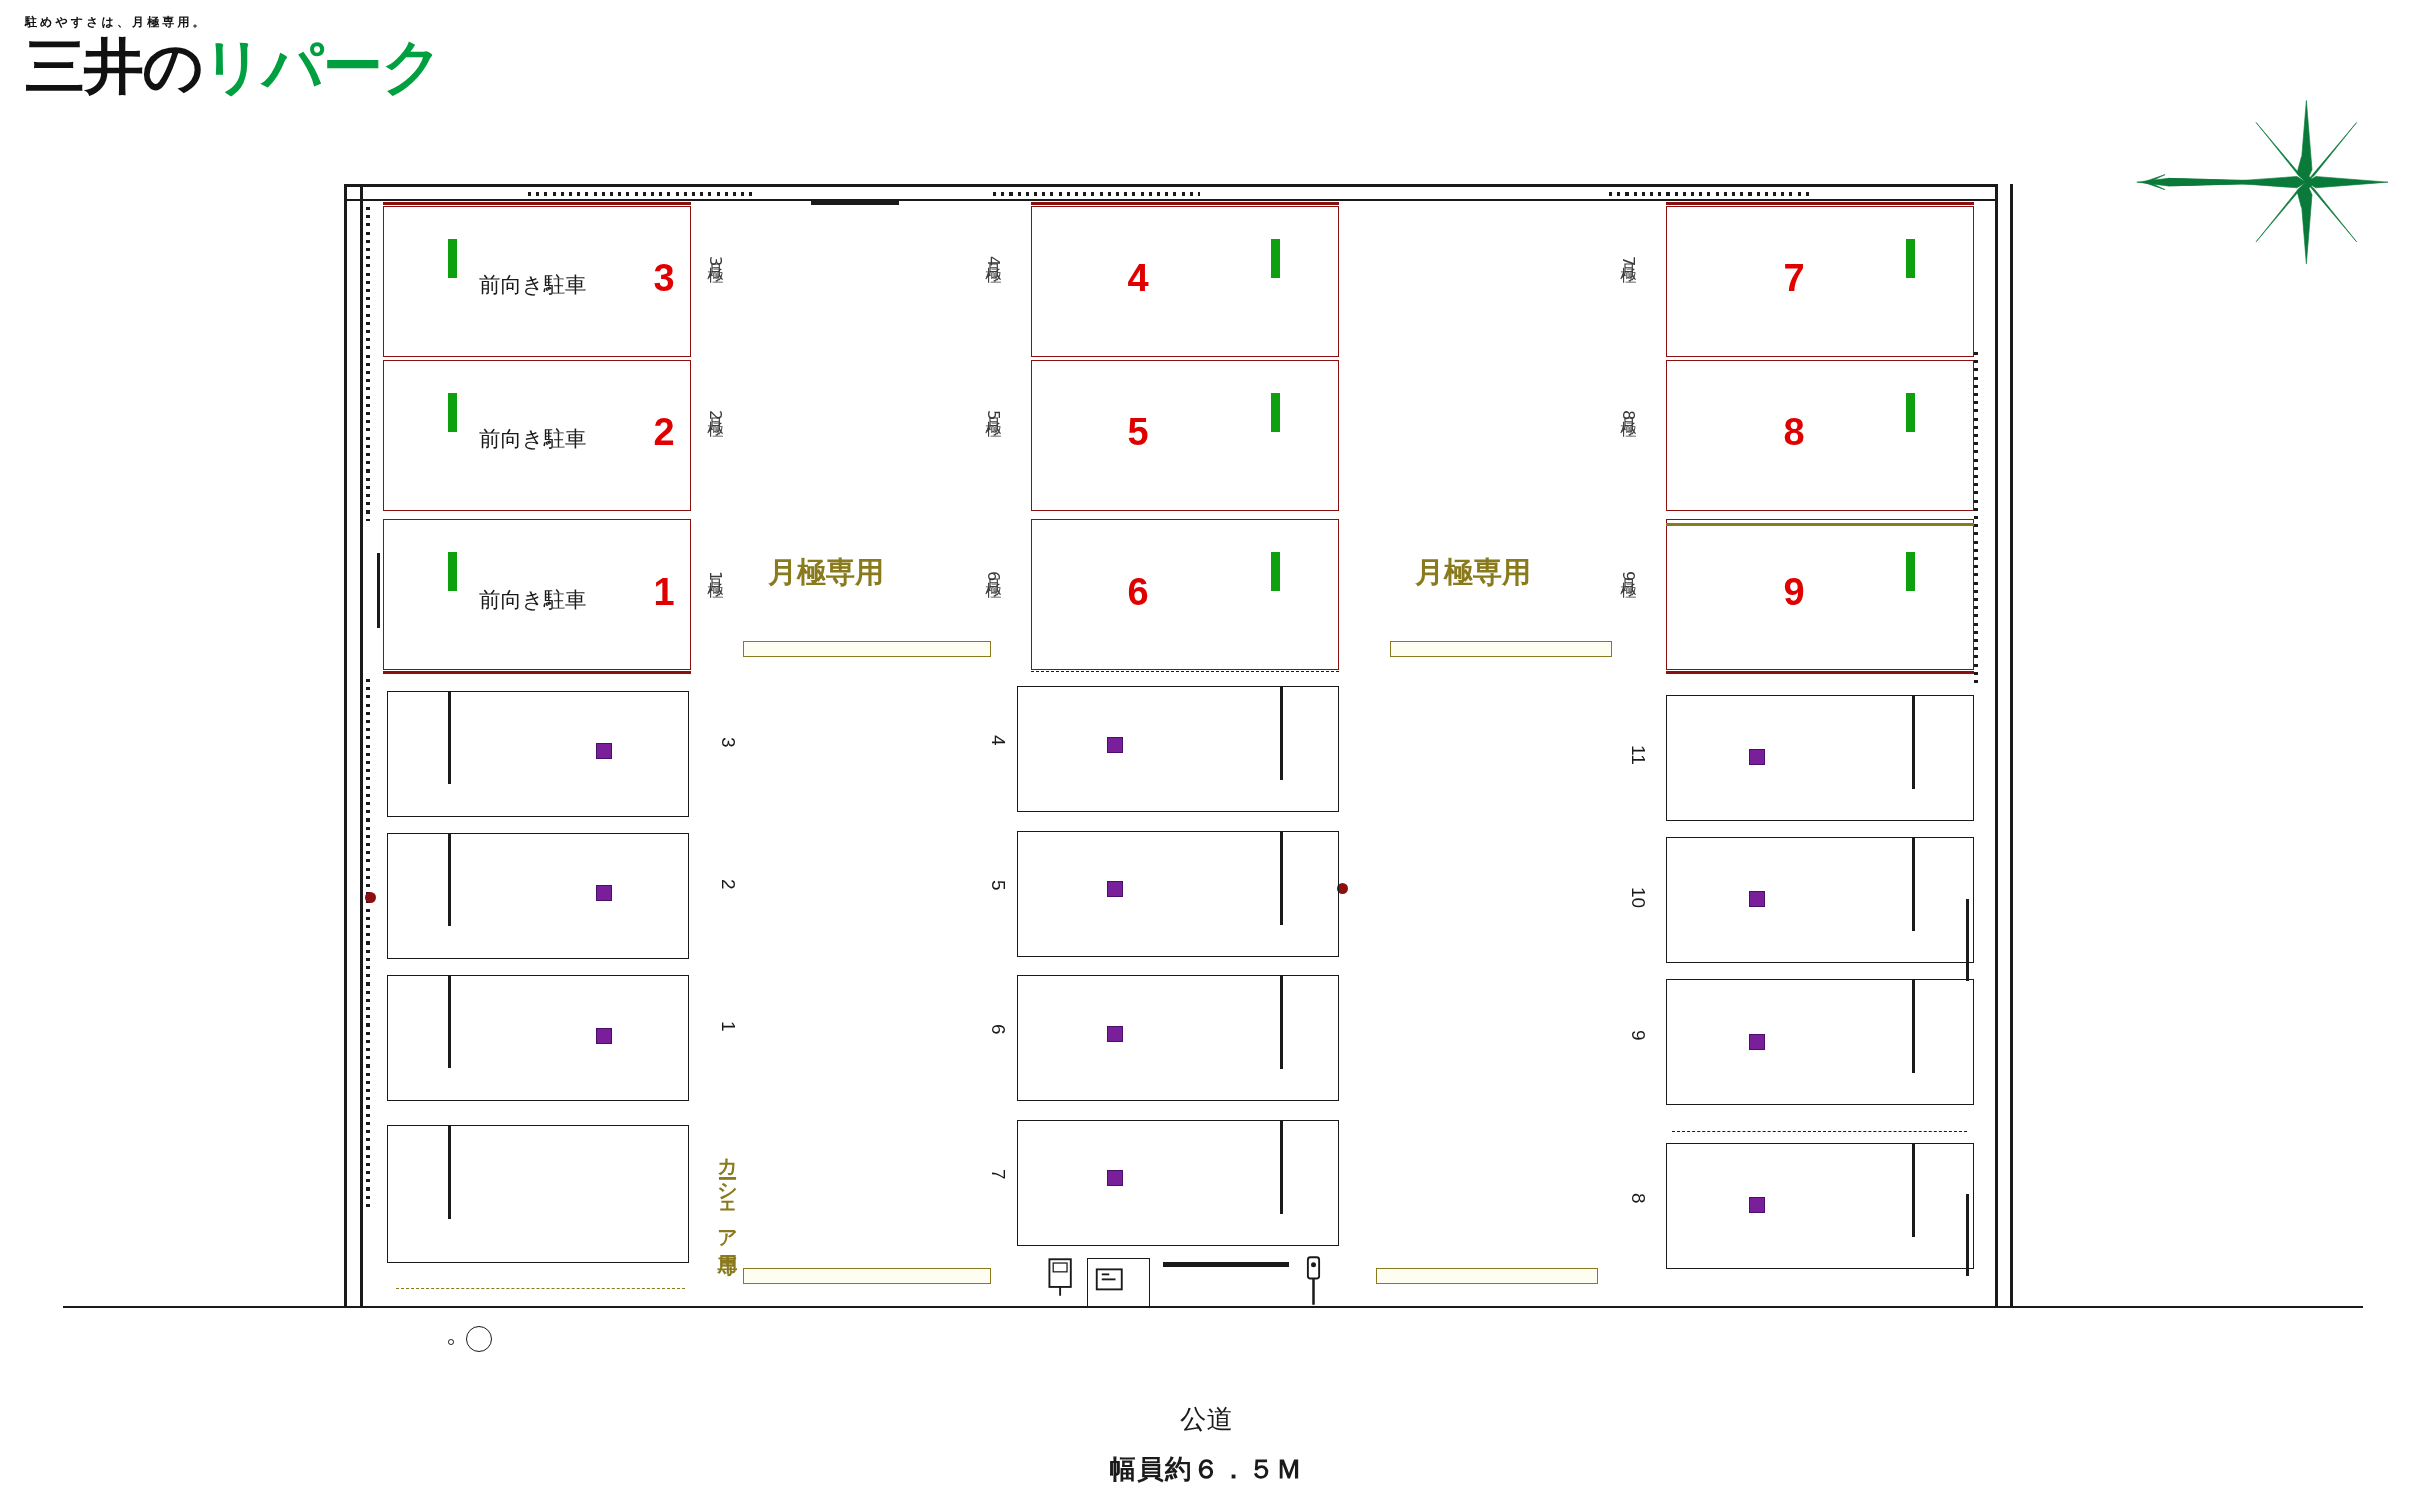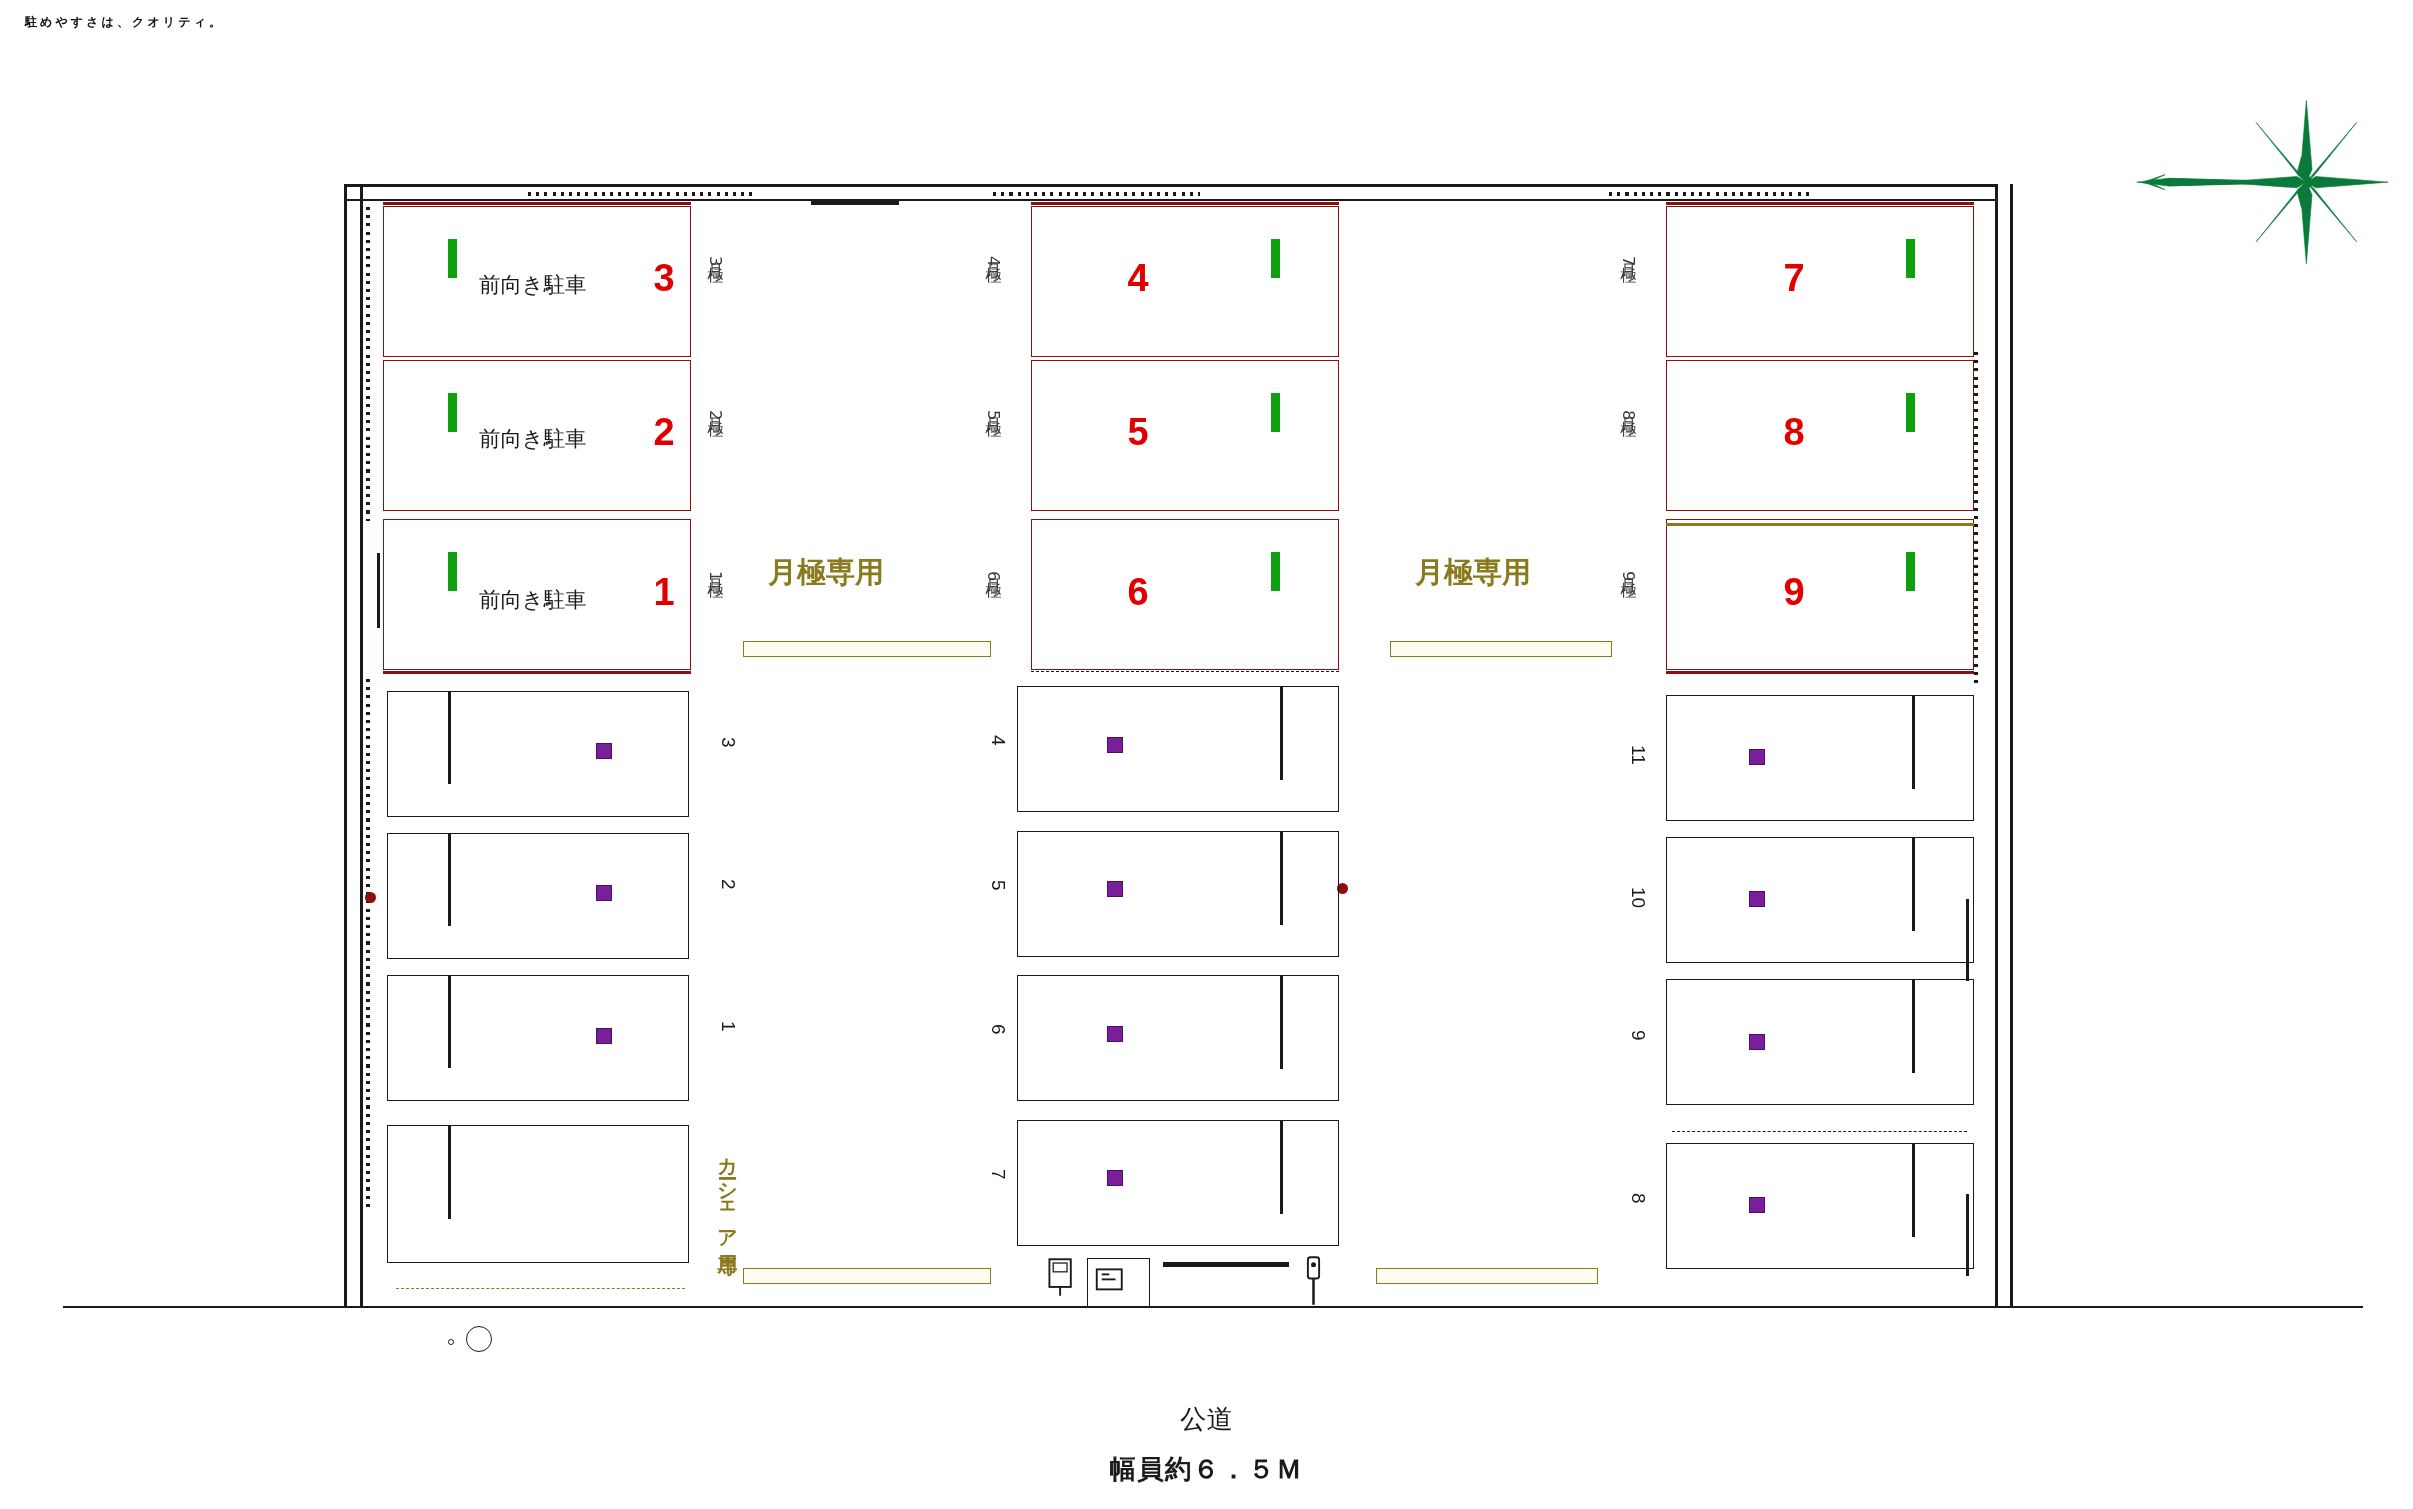--- a/index.html
+++ b/index.html
@@ -113,21 +113,22 @@
   #road-width {
     left: 0; top: 1452px; width: 2413px; text-align: center;
     font-size: 26.4px; color: #1a1a1a; font-weight: bold;
     font-family: "DejaVu Sans", sans-serif; letter-spacing: 1.3px;
   }
 </style>
 </head>
 <body>
 
 <div class="abs" id="logo-area">
-  <div id="logo-tagline">駐めやすさは、クオリティ。</div>
+  <div id="logo-tagline">駐めやすさは、月極専用。</div>
+  <div id="logo-main"><span class="dark">三井の</span><span>リパーク</span></div>
 </div>
 
 <div class="abs" id="compass">
   <svg width="314" height="170" viewBox="0 0 500 270">
     <g fill="#0a7a3a" stroke="#0a7a3a">
       <polygon points="370,140 150,134 100,140 150,146"></polygon>
       <polygon points="370,140 150,134 150,146" fill="#0a7a3a"></polygon>
       <polygon points="145,128 120,140 145,152 110,140" fill="#0a7a3a"></polygon>
 
       <polygon points="370,140 355,126 362,100 369,126 384,140 369,154 362,180 355,154"></polygon>

